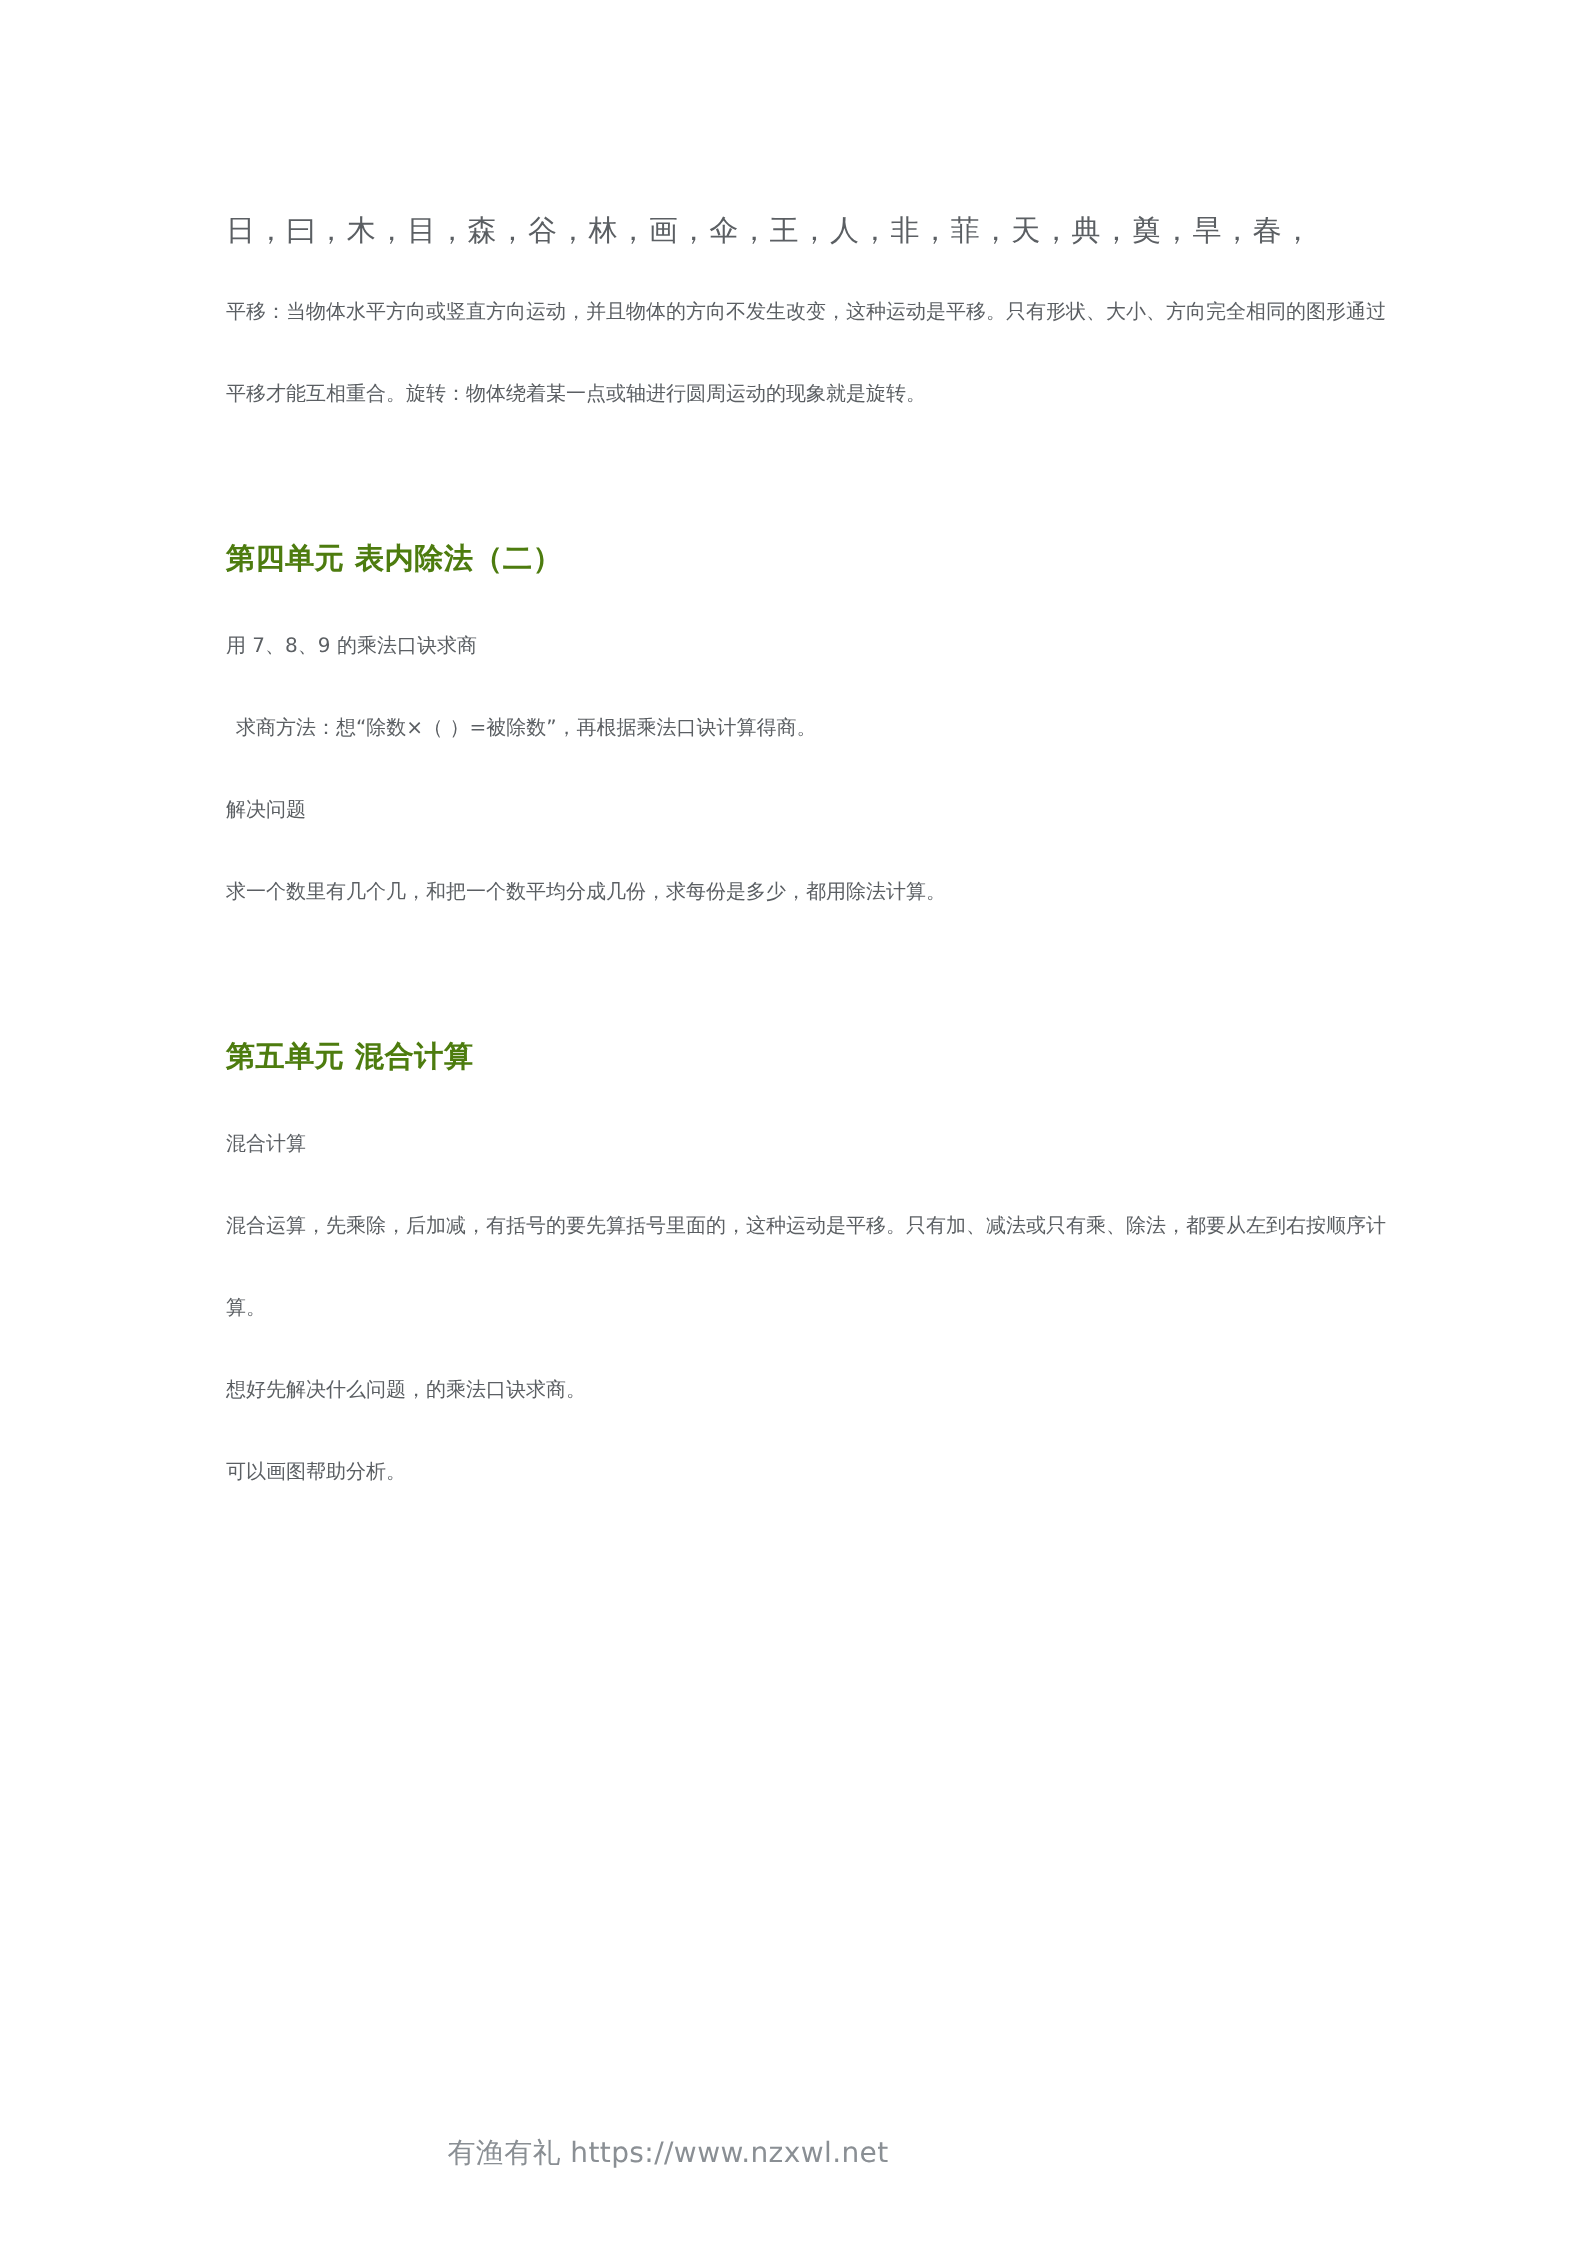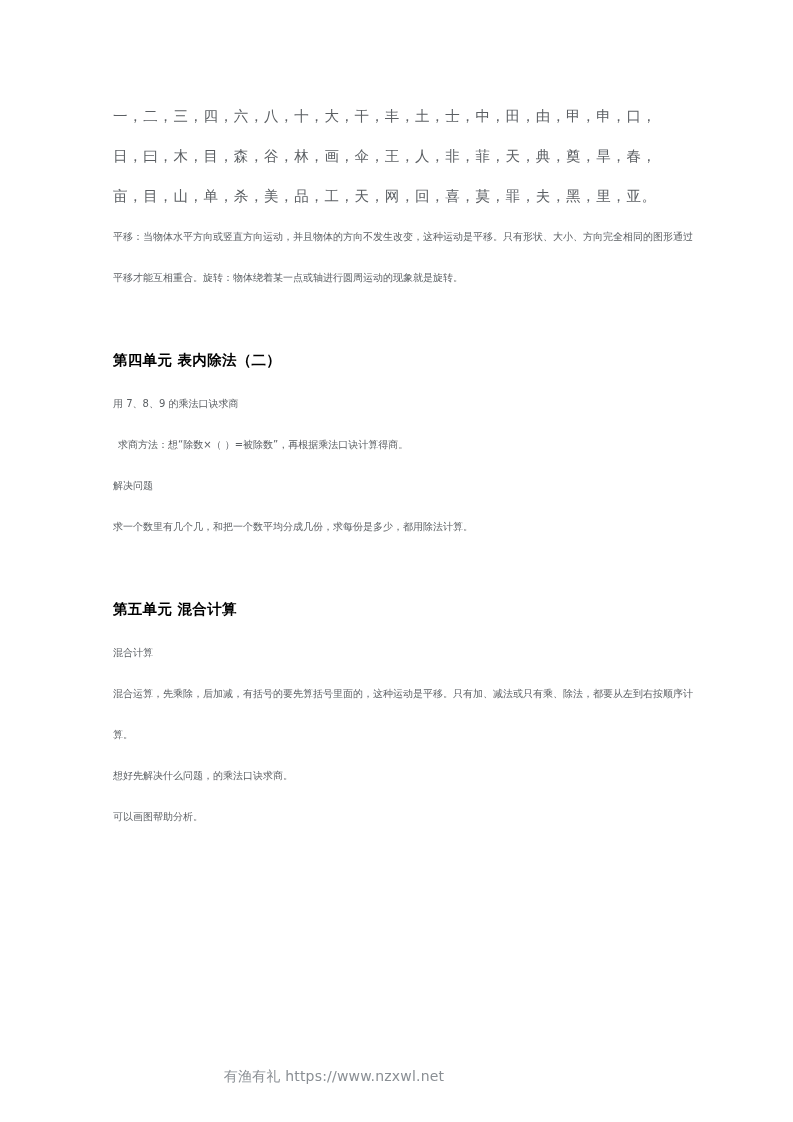--- a/index.html
+++ b/index.html
@@ -47,21 +47,21 @@
     color: #5b5f63;
     line-height: 41px;
     text-align: justify;
     text-justify: inter-ideograph;
   }
 
   
   .unit-heading {
     font-size: 14.5px;
     font-weight: bold;
-    color: #000000;
+    color: #4d7c0f;
     line-height: 34px;
     letter-spacing: 0.3px;
   }
 
   .indent-1 {
     padding-left: 5px;
   }
 
   .spacer-lg { height: 45px; }
   .spacer-xs { height: 6px; }
@@ -79,23 +79,21 @@
   }
 </style>
 </head>
 <body>
 
 <div class="page">
 
   <div class="content">
 
     <div>
-      <div class="char-row">一，二，三，四，六，八，十，大，干，丰，土，士，中，田，由，甲，申，口，</div>
       <div class="char-row">日，曰，木，目，森，谷，林，画，伞，王，人，非，菲，天，典，奠，旱，春，</div>
-      <div class="char-row">亩，目，山，单，杀，美，品，工，天，网，回，喜，莫，罪，夫，黑，里，亚。</div>
     </div>
 
     <div class="para">平移：当物体水平方向或竖直方向运动，并且物体的方向不发生改变，这种运动是平移。只有形状、大小、方向完全相同的图形通过平移才能互相重合。旋转：物体绕着某一点或轴进行圆周运动的现象就是旋转。</div>
 
     <div class="spacer-lg"></div>
 
     <div>
       <div class="unit-heading">第四单元  表内除法（二）</div>
       <div class="spacer-xs"></div>
       <div class="para">用 7、8、9 的乘法口诀求商</div>

